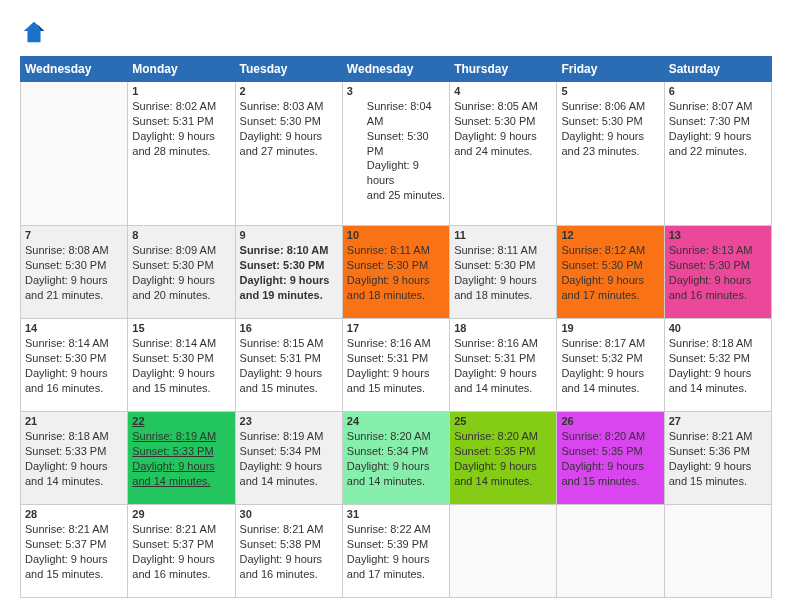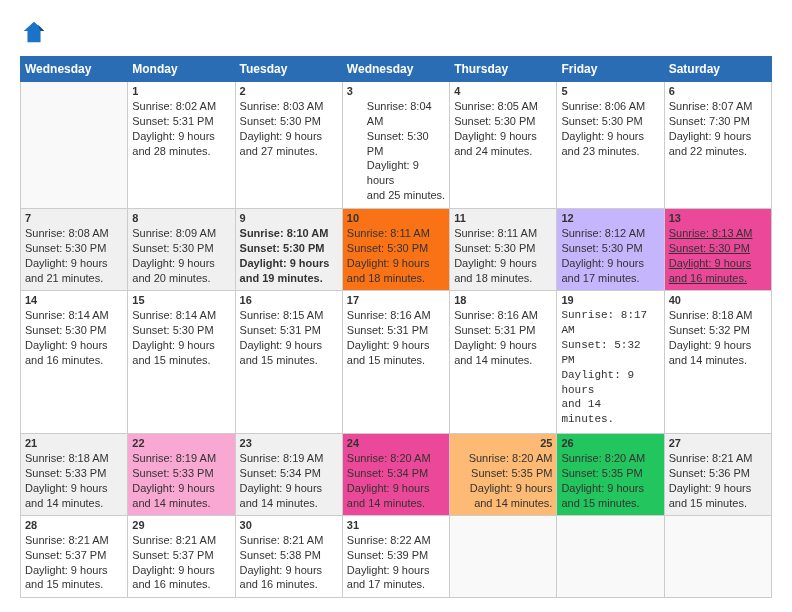--- a/index.html
+++ b/index.html
@@ -213,30 +213,30 @@
 Daylight: 9 hours
 and 18 minutes.</div>
           </td>
           <td style="background: rgb(240, 240, 240);">
             <span class="day-num">11</span>
             <div class="day-info" style="white-space: pre-line;">Sunrise: 8:11 AM
 Sunset: 5:30 PM
 Daylight: 9 hours
 and 18 minutes.</div>
           </td>
-          <td style="background: #c4b5fd;">
+          <td style="background: #f97316;">
             <span class="day-num">12</span>
             <div class="day-info" style="white-space: pre-line;">Sunrise: 8:12 AM
 Sunset: 5:30 PM
 Daylight: 9 hours
 and 17 minutes.</div>
           </td>
           <td style="background: #ec4899;">
             <span class="day-num">13</span>
-            <div class="day-info" style="white-space: pre-line; text-decoration: underline;">Sunrise: 8:13 AM
+            <div class="day-info" style="white-space: pre-line;">Sunrise: 8:13 AM
 Sunset: 5:30 PM
 Daylight: 9 hours
 and 16 minutes.</div>
           </td>
         </tr>
         <tr style="background: rgb(255, 255, 255);">
           <td>
             <span class="day-num">14</span>
             <div class="day-info" style="white-space: pre-line;">Sunrise: 8:14 AM
 Sunset: 5:30 PM
@@ -266,70 +266,70 @@
           </td>
           <td>
             <span class="day-num">18</span>
             <div class="day-info" style="white-space: pre-line;">Sunrise: 8:16 AM
 Sunset: 5:31 PM
 Daylight: 9 hours
 and 14 minutes.</div>
           </td>
           <td>
             <span class="day-num">19</span>
-            <div class="day-info" style="white-space: pre-line; font-family: Liberation Mono, monospace;">Sunrise: 8:17 AM
+            <div class="day-info" style="white-space: pre-line;">Sunrise: 8:17 AM
 Sunset: 5:32 PM
 Daylight: 9 hours
 and 14 minutes.</div>
           </td>
           <td>
             <span class="day-num">40</span>
             <div class="day-info" style="white-space: pre-line;">Sunrise: 8:18 AM
 Sunset: 5:32 PM
 Daylight: 9 hours
 and 14 minutes.</div>
           </td>
         </tr>
         <tr style="background: rgb(240, 240, 240);">
           <td style="background: rgb(240, 240, 240);">
             <span class="day-num">21</span>
             <div class="day-info" style="white-space: pre-line;">Sunrise: 8:18 AM
 Sunset: 5:33 PM
 Daylight: 9 hours
 and 14 minutes.</div>
           </td>
-          <td style="background: #f9a8d4;">
+          <td style="background: #22c55e; text-decoration: underline;">
             <span class="day-num">22</span>
             <div class="day-info" style="white-space: pre-line;">Sunrise: 8:19 AM
 Sunset: 5:33 PM
 Daylight: 9 hours
 and 14 minutes.</div>
           </td>
           <td style="background: rgb(240, 240, 240);">
             <span class="day-num">23</span>
             <div class="day-info" style="white-space: pre-line;">Sunrise: 8:19 AM
 Sunset: 5:34 PM
 Daylight: 9 hours
 and 14 minutes.</div>
           </td>
-          <td style="background: #ec4899; margin-top: 28px;">
+          <td style="background: #86efac; margin-top: 28px;">
             <span class="day-num">24</span>
             <div class="day-info" style="white-space: pre-line;">Sunrise: 8:20 AM
 Sunset: 5:34 PM
 Daylight: 9 hours
 and 14 minutes.</div>
           </td>
-          <td style="background: #fdba74; text-align: right;">
+          <td style="background: #84cc16;">
             <span class="day-num">25</span>
             <div class="day-info" style="white-space: pre-line;">Sunrise: 8:20 AM
 Sunset: 5:35 PM
 Daylight: 9 hours
 and 14 minutes.</div>
           </td>
-          <td style="background: #22c55e; margin-top: 20px;">
+          <td style="background: #d946ef; margin-top: 20px;">
             <span class="day-num">26</span>
             <div class="day-info" style="white-space: pre-line;">Sunrise: 8:20 AM
 Sunset: 5:35 PM
 Daylight: 9 hours
 and 15 minutes.</div>
           </td>
           <td style="background: rgb(240, 240, 240);">
             <span class="day-num">27</span>
             <div class="day-info" style="white-space: pre-line;">Sunrise: 8:21 AM
 Sunset: 5:36 PM

